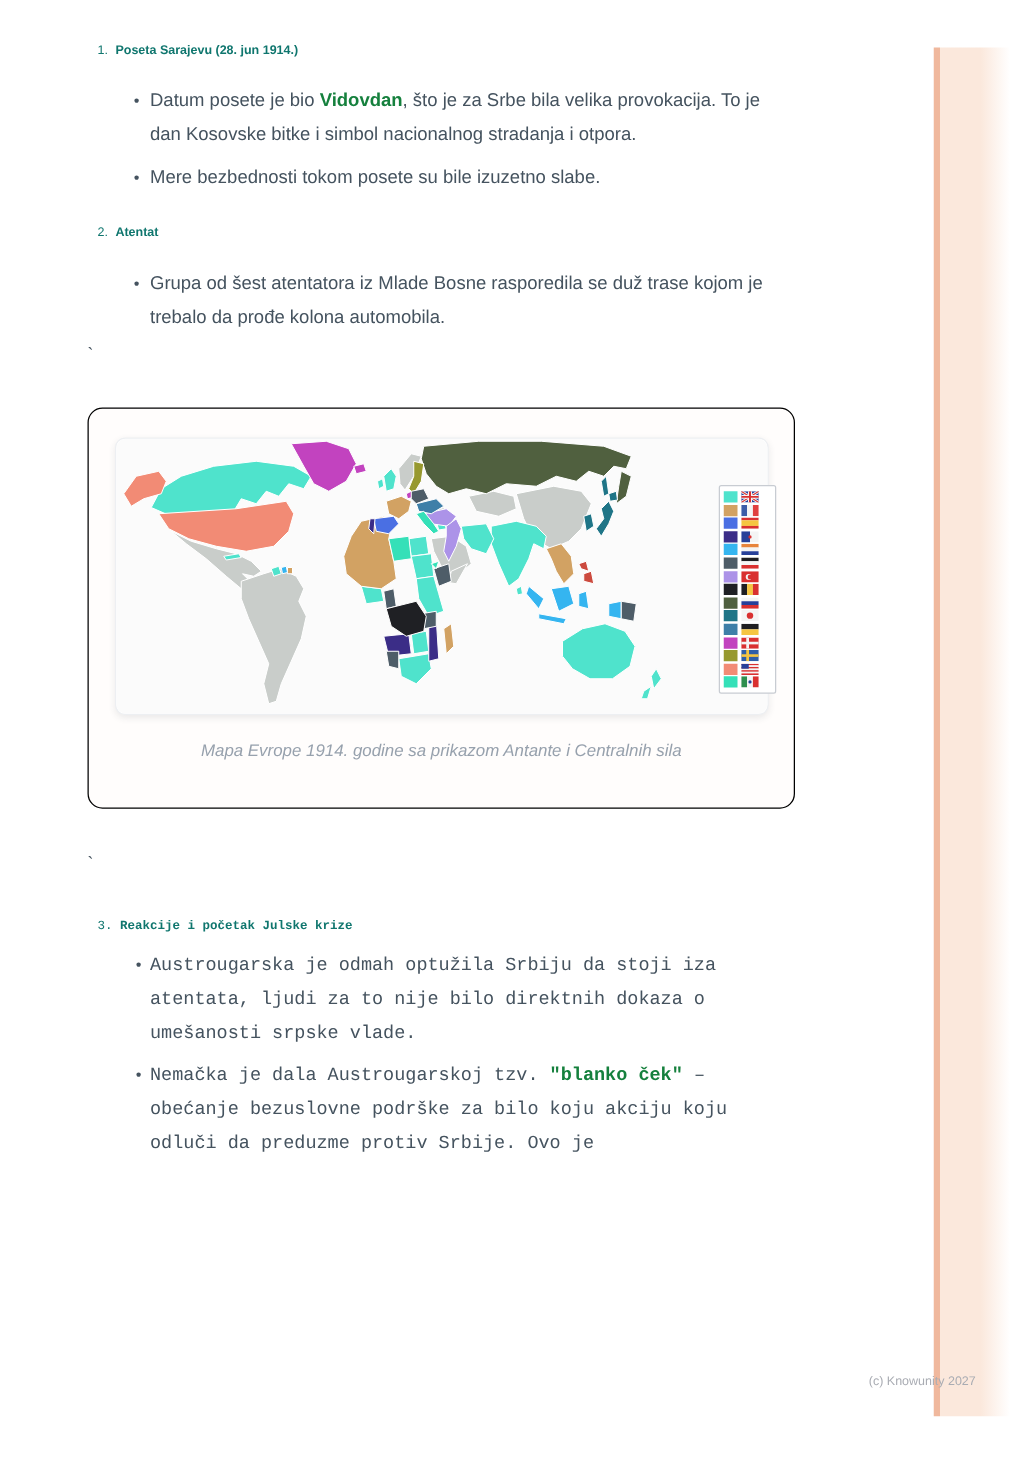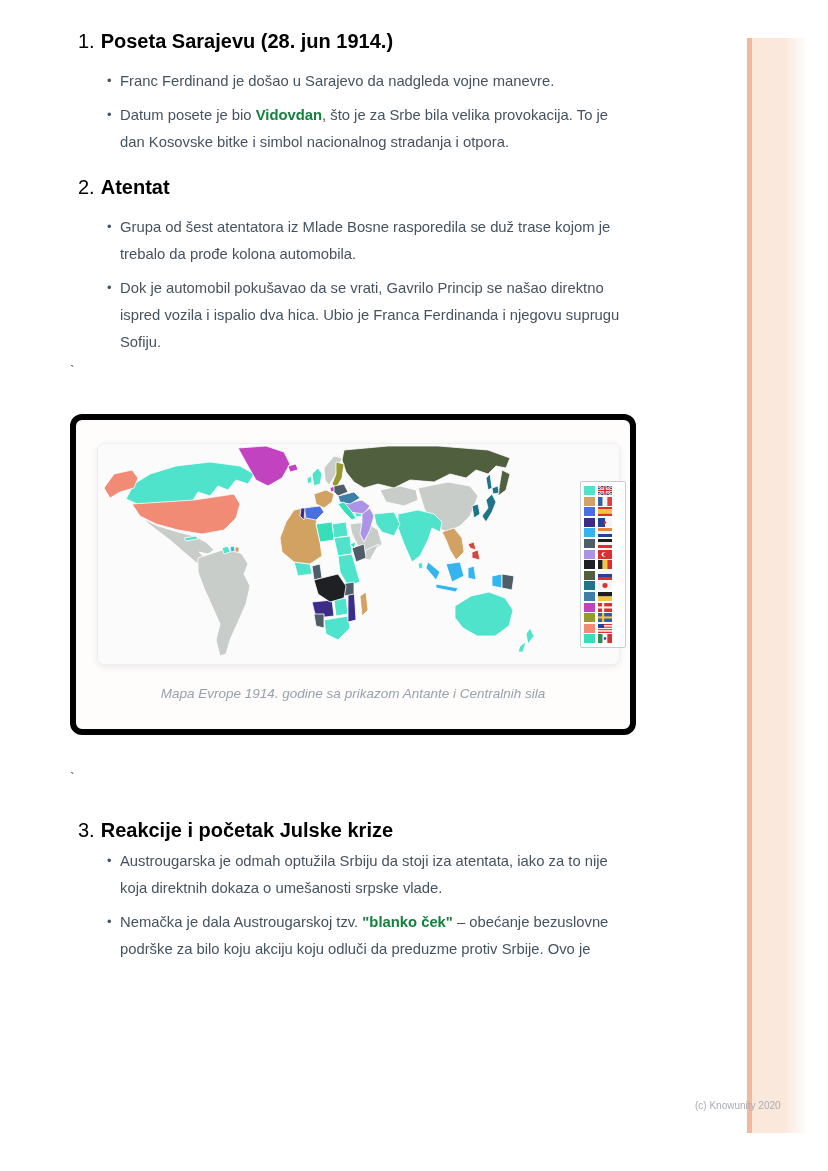--- a/index.html
+++ b/index.html
@@ -5,34 +5,34 @@
   html,body{margin:0;padding:0;}
   body{
     width:828px;height:1171px;background:#ffffff;position:relative;overflow:hidden;
     font-family:"Liberation Sans",sans-serif;
     -webkit-font-smoothing:antialiased;
   }
   .content{position:absolute;left:70px;top:30px;width:566px;}
   ol{list-style:none;margin:0;padding:0;}
   .doc-item{margin:0 0 20px 0;}
   .doc-item:last-child{margin-bottom:0;}
-  .item-head{font-size:20px;color:#000000;line-height:22px;margin-bottom:16px;padding-left:8px;}
+  .item-head{font-size:10px;color:#0f766e;line-height:22px;margin-bottom:16px;padding-left:8px;}
   #items-bottom .item-head{margin-bottom:7px;}
   .item-num{font-weight:400;margin-right:6px;}
   .item-title{font-weight:700;}
   .bullets{margin:0;padding:0 0 0 37px;list-style:none;}
   .bullet{position:relative;padding-left:13px;margin-bottom:7px;font-size:14.8px;line-height:27px;color:#45535f;}
   .bullet::before{content:'\2022';position:absolute;left:0;top:-1px;color:#45535f;font-size:13px;}
   .bullet strong{font-weight:700;color:#15803d;}
   .stray{font-size:14px;line-height:14px;height:14px;color:#45535f;margin:8px 0 0 0;}
   .stray-2{margin-top:36px;}
-  #items-bottom{margin-top:34px;}
+  #items-bottom{margin-top:34px;font-family:Liberation Mono, monospace;}
   .map-figure{
     margin:36px 0 0 0;width:566px;height:321px;box-sizing:border-box;
-    border:6px solid #000000;border-radius:12px;background:#fffdfc;padding:23px 21px 0;
+    border:1px solid #000000;border-radius:12px;background:#fffdfc;padding:23px 21px 0;
   }
   .map-card{
     position:relative;width:521px;height:220px;background:#ffffff;
     border:1px solid #edeff2;border-radius:8px;box-shadow:0 2px 6px rgba(50,60,70,0.10);
   }
   .world{display:block;width:521px;height:220px;border-radius:8px;}
   .legend{
     position:absolute;right:-7px;top:37px;width:46px;box-sizing:border-box;
     background:#ffffff;border:1px solid #c8ccd2;border-radius:2px;
     padding:4px 3px;display:flex;flex-direction:column;gap:1.6px;
@@ -45,36 +45,35 @@
   .copyright{position:absolute;top:1100px;left:695px;font-size:10px;color:#a9acb3;z-index:3;}
   .accent-stripe{position:absolute;left:747px;top:38px;width:5px;height:1095px;z-index:2;}
   .accent-panel{position:absolute;left:752px;top:38px;width:56px;height:1095px;z-index:1;
     background:linear-gradient(90deg,#fbe8dc 0%,#fbe8dc 58%,rgba(251,232,220,0) 100%);}
 </style>
 </head>
 <body>
 
 <div class="accent-stripe" style="background: rgb(240, 184, 157);"></div>
 <div class="accent-panel"></div>
-<div class="copyright">(c) Knowunity 2020</div>
+<div class="copyright">(c) Knowunity 2027</div>
 
 <main class="content">
   <ol id="items-top">
       <li class="doc-item">
         <div class="item-head"><span class="item-num">1.</span><span class="item-title">Poseta Sarajevu (28. jun 1914.)</span></div>
         <ul class="bullets">
-          <li class="bullet">Franc Ferdinand je došao u Sarajevo da nadgleda vojne manevre.</li>
           <li class="bullet">Datum posete je bio <strong>Vidovdan</strong>, što je za Srbe bila velika provokacija. To je dan Kosovske bitke i simbol nacionalnog stradanja i otpora.</li>
+          <li class="bullet">Mere bezbednosti tokom posete su bile izuzetno slabe.</li>
         </ul>
       </li>
       <li class="doc-item">
         <div class="item-head"><span class="item-num">2.</span><span class="item-title">Atentat</span></div>
         <ul class="bullets">
           <li class="bullet">Grupa od šest atentatora iz Mlade Bosne rasporedila se duž trase kojom je trebalo da prođe kolona automobila.</li>
-          <li class="bullet">Dok je automobil pokušavao da se vrati, Gavrilo Princip se našao direktno ispred vozila i ispalio dva hica. Ubio je Franca Ferdinanda i njegovu suprugu Sofiju.</li>
         </ul>
       </li>
     </ol>
 
   <div class="stray">`</div>
 
   <figure class="map-figure">
     <div class="map-card">
       <svg class="world" viewBox="0 0 521 220">
         <rect x="0" y="0" width="521" height="220" fill="var(--c-ocean)"></rect>
@@ -326,18 +325,18 @@
     </div>
     <figcaption>Mapa Evrope 1914. godine sa prikazom Antante i Centralnih sila</figcaption>
   </figure>
 
   <div class="stray stray-2">`</div>
 
   <ol id="items-bottom">
       <li class="doc-item">
         <div class="item-head"><span class="item-num">3.</span><span class="item-title">Reakcije i početak Julske krize</span></div>
         <ul class="bullets">
-          <li class="bullet">Austrougarska je odmah optužila Srbiju da stoji iza atentata, iako za to nije koja direktnih dokaza o umešanosti srpske vlade.</li>
+          <li class="bullet">Austrougarska je odmah optužila Srbiju da stoji iza atentata, ljudi za to nije bilo direktnih dokaza o umešanosti srpske vlade.</li>
           <li class="bullet">Nemačka je dala Austrougarskoj tzv. <strong>"blanko ček"</strong> – obećanje bezuslovne podrške za bilo koju akciju koju odluči da preduzme protiv Srbije. Ovo je</li>
         </ul>
       </li>
     </ol>
 </main>
 
 </body></html>

